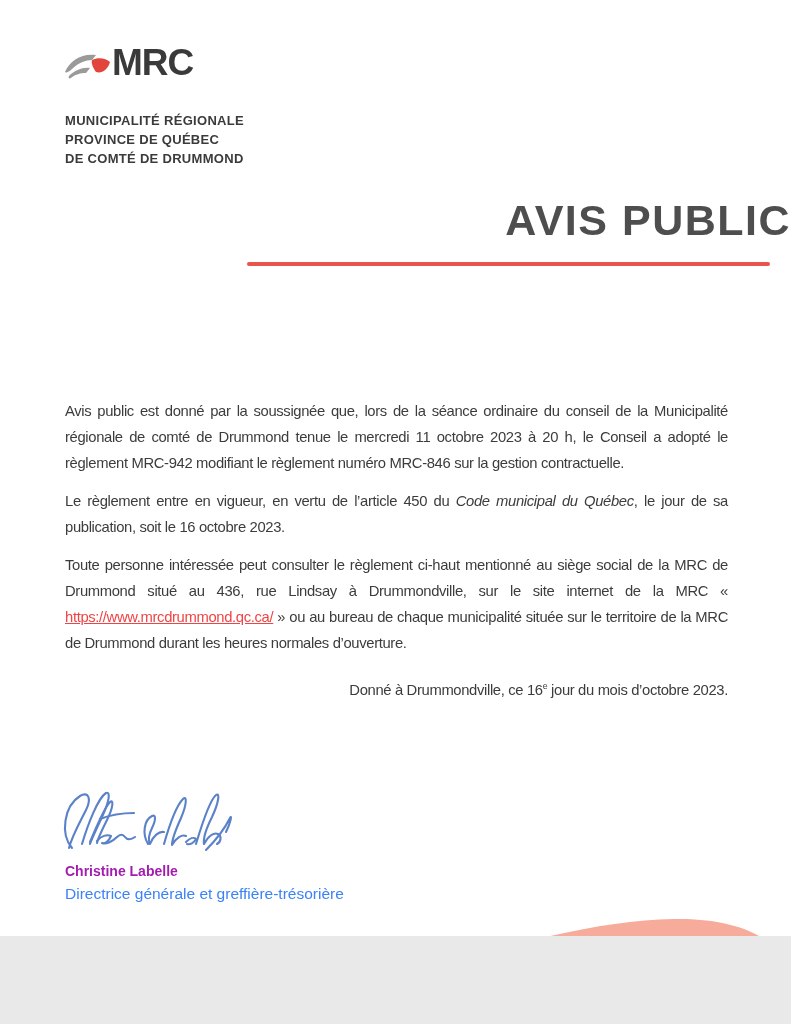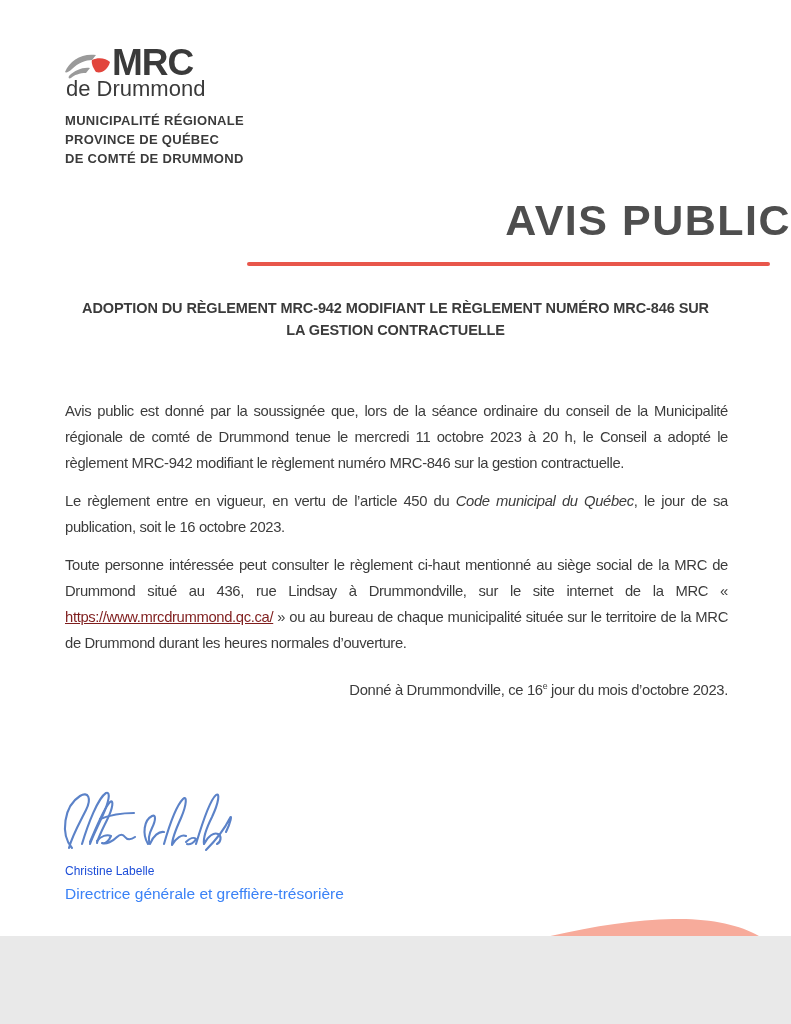--- a/index.html
+++ b/index.html
@@ -24,57 +24,52 @@
          font-size:43px;font-weight:bold;letter-spacing:1.5px;color:#4e4e4e;line-height:48px;}
   .rule{position:absolute;left:247px;top:262px;width:523px;height:4px;background:#e8564b;border-radius:2px;}
   
   .subject{position:absolute;left:45px;top:297px;width:701px;margin:0;text-align:center;
            font-size:14.5px;font-weight:bold;line-height:22px;color:#3b3b3b;letter-spacing:-.1px;}
   
   .body{position:absolute;left:65px;top:398px;width:663px;font-size:14.8px;line-height:26px;letter-spacing:-.35px;}
   .body p{margin:0 0 12px 0;text-align:justify;}
   .body p.dateline{margin-top:21px;text-align:right;}
   .body em{font-style:italic;}
-  .body a{color:#7f1d1d;}
+  .body a{color:#ef4444;}
   sup{font-size:60%;line-height:0;}
   
   .signature-svg{position:absolute;left:56px;top:786px;}
-  .sig-name{position:absolute;left:65px;top:860px;font-size:12px;line-height:22px;color:#1d4ed8;}
+  .sig-name{position:absolute;left:65px;top:860px;font-size:14px;line-height:22px;color:#a21caf;font-weight:bold;}
   .sig-role{position:absolute;left:65px;top:883px;font-size:15.5px;line-height:22px;color:#3b82f6;}
   
   .swoosh{position:absolute;left:478px;top:914px;}
 </style>
 </head>
 <body>
 
 <div class="page">
 
   <div class="logo">
     <svg class="logo-mark" width="52" height="30" viewBox="0 0 52 30">
       <path d="M3,20 C8,8 20,1 34,3 L30,8 C24,8 16,11 10,17 C7,20 4,21 3,20 Z" fill="#9a9a9a"></path>
       <path d="M7,24 C13,18 21,15 28,16 L24,21 C18,21 12,23 9,26 C7,27 6,26 7,24 Z" fill="#9a9a9a"></path>
       <path d="M30,8 C36,5 44,6 48,10 C46,17 40,22 34,20 C31,16 29,11 30,8 Z" fill="#e2453c"></path>
     </svg>
     <div class="brand">MRC</div>
-    <div class="brand-sub">de Drummond</div>
   </div>
 
   <div class="gov-header">
     <div>MUNICIPALITÉ RÉGIONALE</div>
     <div>PROVINCE DE QUÉBEC</div>
     <div>DE COMTÉ DE DRUMMOND</div>
   </div>
 
   <h1 class="title">AVIS PUBLIC</h1>
   <div class="rule"></div>
 
-  <h2 class="subject">
-    <span>ADOPTION DU RÈGLEMENT MRC-942 MODIFIANT LE RÈGLEMENT NUMÉRO MRC-846 SUR</span><br>
-    <span>LA GESTION CONTRACTUELLE</span>
-  </h2>
 
   <div class="body">
     <p>
       <span>Avis public est donné par la soussignée que, lors de la séance ordinaire du conseil de la Municipalité régionale de comté de Drummond tenue le mercredi 11 octobre 2023 à 20 h, le Conseil a adopté le règlement MRC-942 modifiant le règlement numéro MRC-846 sur la gestion contractuelle.</span>
     </p>
     <p>
       <span>Le règlement entre en vigueur, en vertu de l’article 450 du </span><em>Code municipal du Québec</em><span>, le jour de sa publication, soit le 16 octobre 2023.</span>
     </p>
     <p>
       <span>Toute personne intéressée peut consulter le règlement ci-haut mentionné au siège social de la MRC de Drummond situé au 436, rue Lindsay à Drummondville, sur le site internet de la MRC « </span><a href="#">https://www.mrcdrummond.qc.ca/</a><span> » ou au bureau de chaque municipalité située sur le territoire de la MRC de Drummond durant les heures normales d’ouverture.</span>

